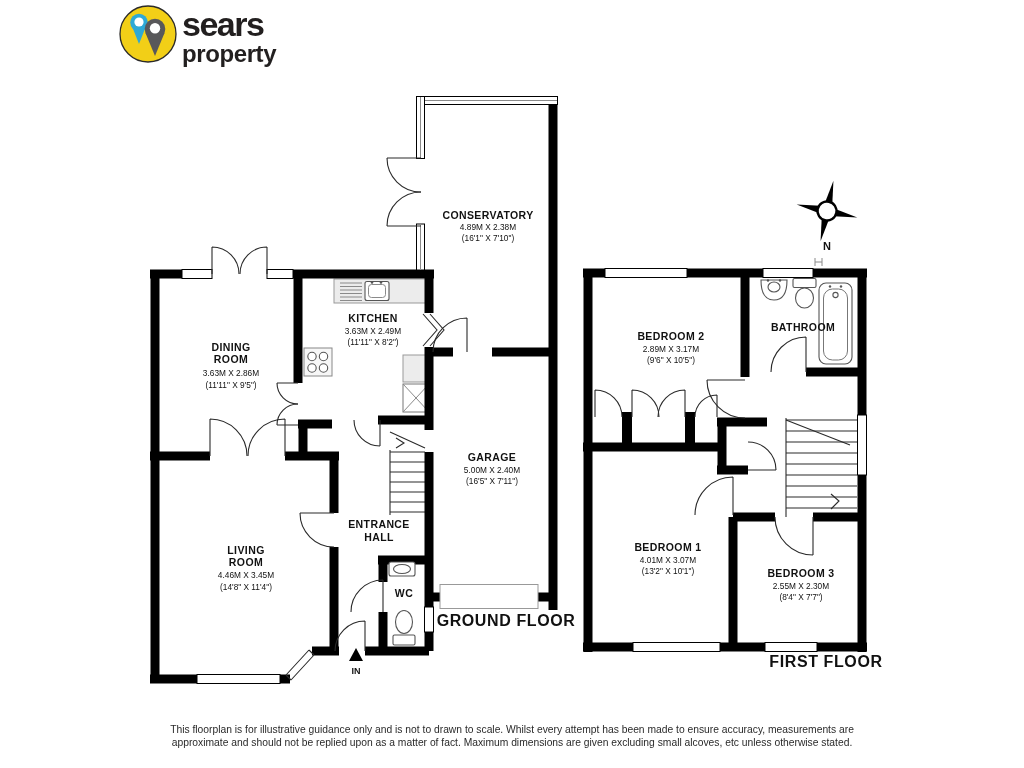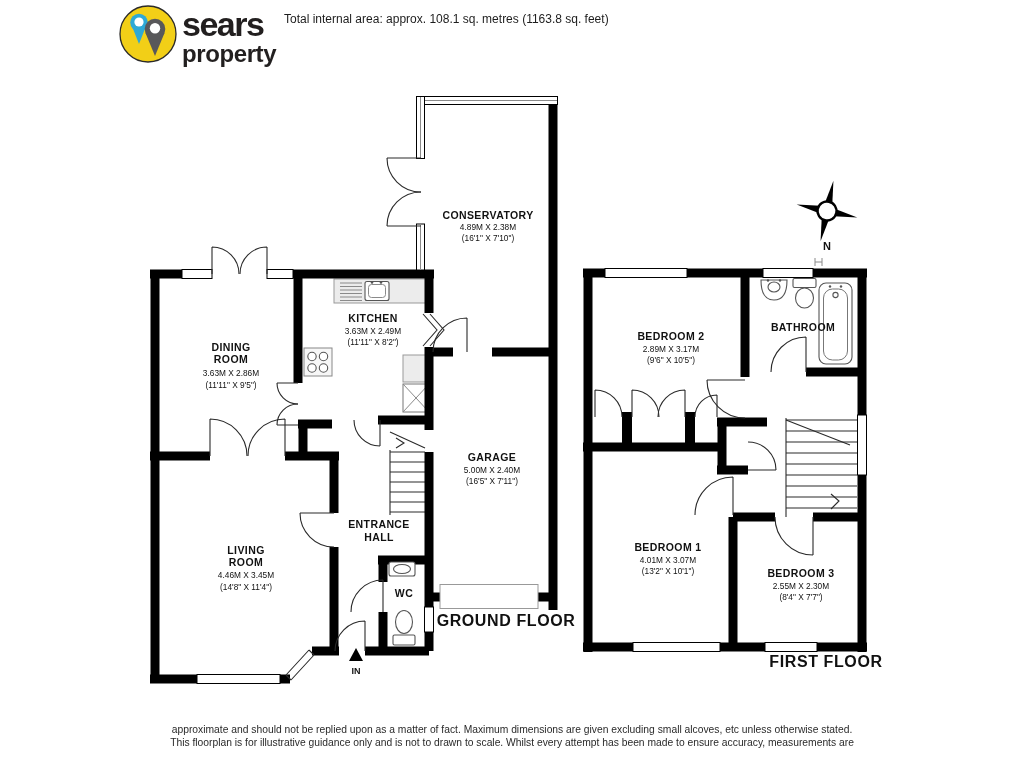--- a/index.html
+++ b/index.html
@@ -48,21 +48,20 @@
         <circle cx="45" cy="28" r="10.3" fill="#58585A"></circle>
         <circle cx="45" cy="27.3" r="5.2" fill="#ffffff"></circle>
       </g>
     </svg>
     <div class="brand">
       <div class="brand-main">sears</div>
       <div class="brand-sub">property</div>
     </div>
     <div class="title-block">
       <div class="area-lines">
-        <div>Total internal area: approx. 108.1 sq. metres (1163.8 sq. feet)</div>
       </div>
     </div>
   </div>
 
   <svg class="plan-svg" width="1024" height="768" viewBox="0 0 1024 768">
 
     <g>
 
       <g>
         <rect class="counter" x="334" y="279" width="96" height="24"></rect>
@@ -286,17 +285,17 @@
         <path d="M31,0 L3,4.5 L3,-4.5 Z" fill="#000"></path>
         <path d="M0,31 L4.5,3 L-4.5,3 Z" fill="#000"></path>
         <path d="M-31,0 L-3,4.5 L-3,-4.5 Z" fill="#000"></path>
         <circle cx="0" cy="0" r="9.5" fill="#fff" stroke="#000" stroke-width="2.4"></circle>
       </g>
       <text x="827" y="250" style="font-size:11px;font-weight:700;text-anchor:middle;">N</text>
     </g>
   </svg>
 
   <div class="footer">
+    <div>This floorplan is for illustrative guidance only and is not to drawn to scale. Whilst every attempt has been made to ensure accuracy, measurements are</div>
     <div>approximate and should not be replied upon as a matter of fact. Maximum dimensions are given excluding small alcoves, etc unless otherwise stated.</div>
-    <div>This floorplan is for illustrative guidance only and is not to drawn to scale. Whilst every attempt has been made to ensure accuracy, measurements are</div>
   </div>
 
 </div>
 
 </body></html>

